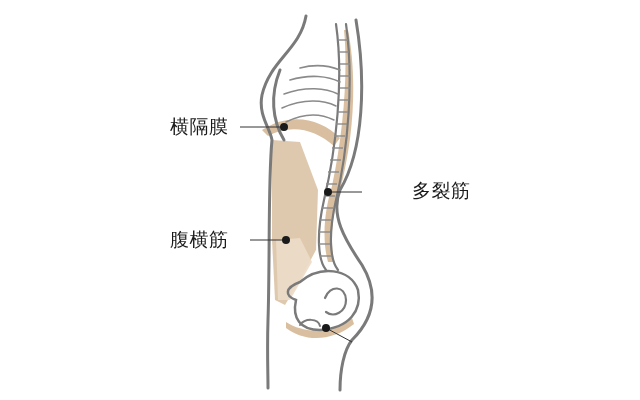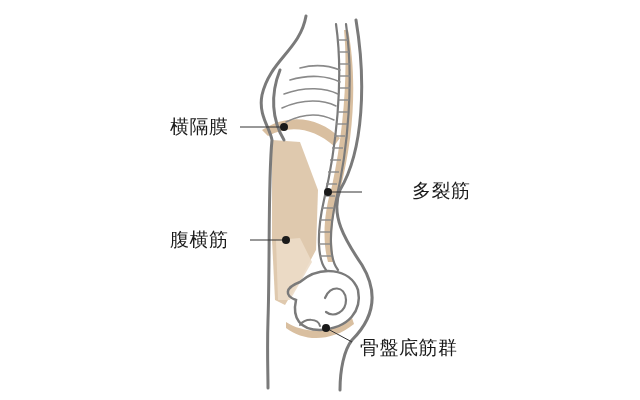--- a/index.html
+++ b/index.html
@@ -80,14 +80,13 @@
       <circle cx="284" cy="127" r="4"></circle>
       <circle cx="328" cy="192" r="4"></circle>
       <circle cx="286" cy="240" r="4"></circle>
       <circle cx="326" cy="328" r="4"></circle>
     </g>
   </svg>
 
   <div class="label" style="left:170px; top:117px;">横隔膜</div>
   <div class="label" style="left:380px; top:181px;margin-left:32px;">多裂筋</div>
   <div class="label" style="left:170px; top:230px;">腹横筋</div>
-  <div class="label" style="left:360px; top:338px;">骨盤底筋群</div>
 </div>
 
 </body></html>

